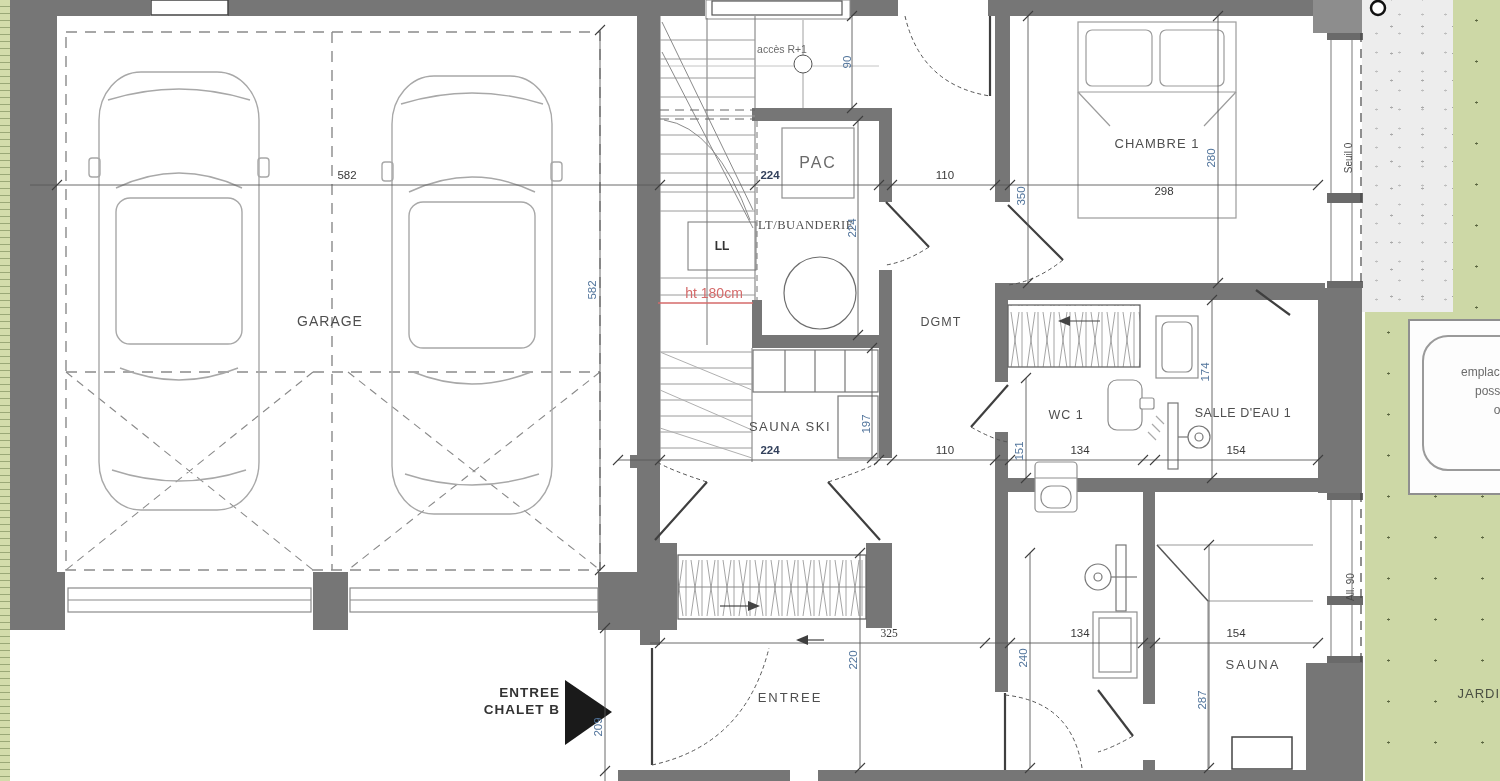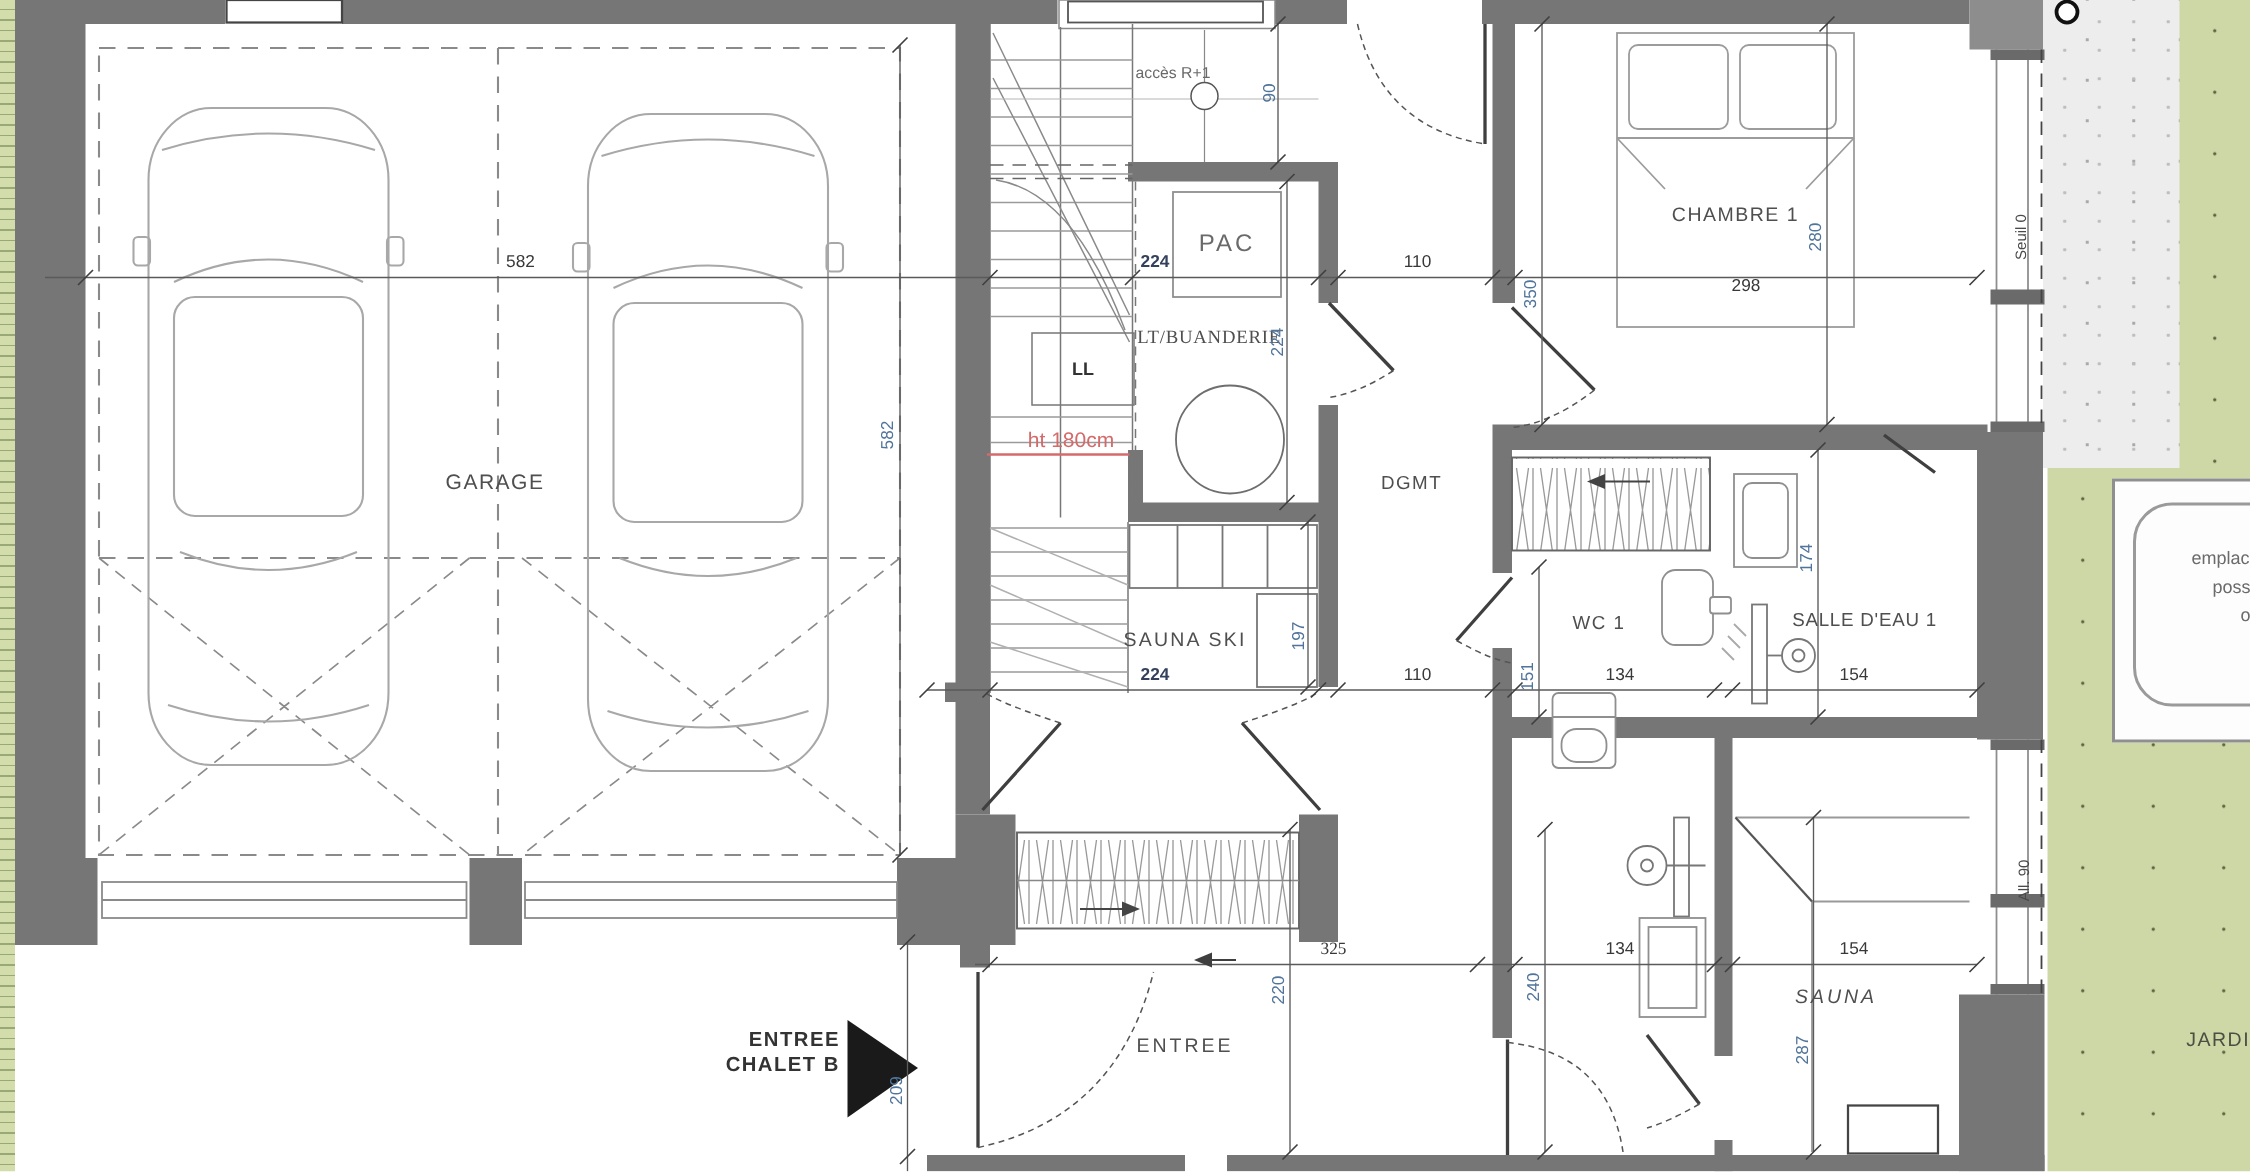--- a/index.html
+++ b/index.html
@@ -276,21 +276,21 @@
   <div class="lbl" style="left:818px;top:163px;font-size:16px;letter-spacing:2px;color:#6a6a6a;">PAC</div>
   <div class="lbl" style="left:806px;top:225px;font-size:12.5px;letter-spacing:.5px;font-family:Liberation Serif, serif;">LT/BUANDERIE</div>
   <div class="lbl" style="left:722px;top:246px;font-size:12px;font-weight:bold;color:#333;letter-spacing:0;">LL</div>
   <div class="lbl red" style="left:714px;top:293px;">ht 180cm</div>
   <div class="lbl" style="left:790px;top:426px;letter-spacing:1.5px;">SAUNA SKI</div>
   <div class="lbl" style="left:941px;top:322px;font-size:12.5px;">DGMT</div>
   <div class="lbl" style="left:790px;top:697px;letter-spacing:2px;">ENTREE</div>
   <div class="lbl" style="left:1157px;top:131px;margin-top:12px;">CHAMBRE 1</div>
   <div class="lbl" style="left:1066px;top:415px;font-size:12.5px;">WC 1</div>
   <div class="lbl" style="left:1243px;top:413px;font-size:12.5px;letter-spacing:.5px;">SALLE D'EAU 1</div>
-  <div class="lbl" style="left:1224px;top:664px;letter-spacing:2px;font-style:italic;">SAUNA</div>
+  <div class="lbl" style="left:1253px;top:664px;letter-spacing:2px;">SAUNA</div>
   <div class="lbl" style="left:1484px;top:693px;color:#4a4f42;">JARDIN</div>
   <div class="lbl rot" style="left:1348px;top:158px;font-size:10px;color:#4a4a4a;letter-spacing:0;">Seuil 0</div>
   <div class="lbl rot" style="left:1350px;top:587px;font-size:10px;color:#4a4a4a;letter-spacing:0;">All. 90</div>
 
   <div class="entrylbl">
     <span style="display:block;">ENTREE</span>
     <span style="display:block;">CHALET B</span>
   </div>
 
   <div class="dim" style="left:347px;top:181px;">582</div>

